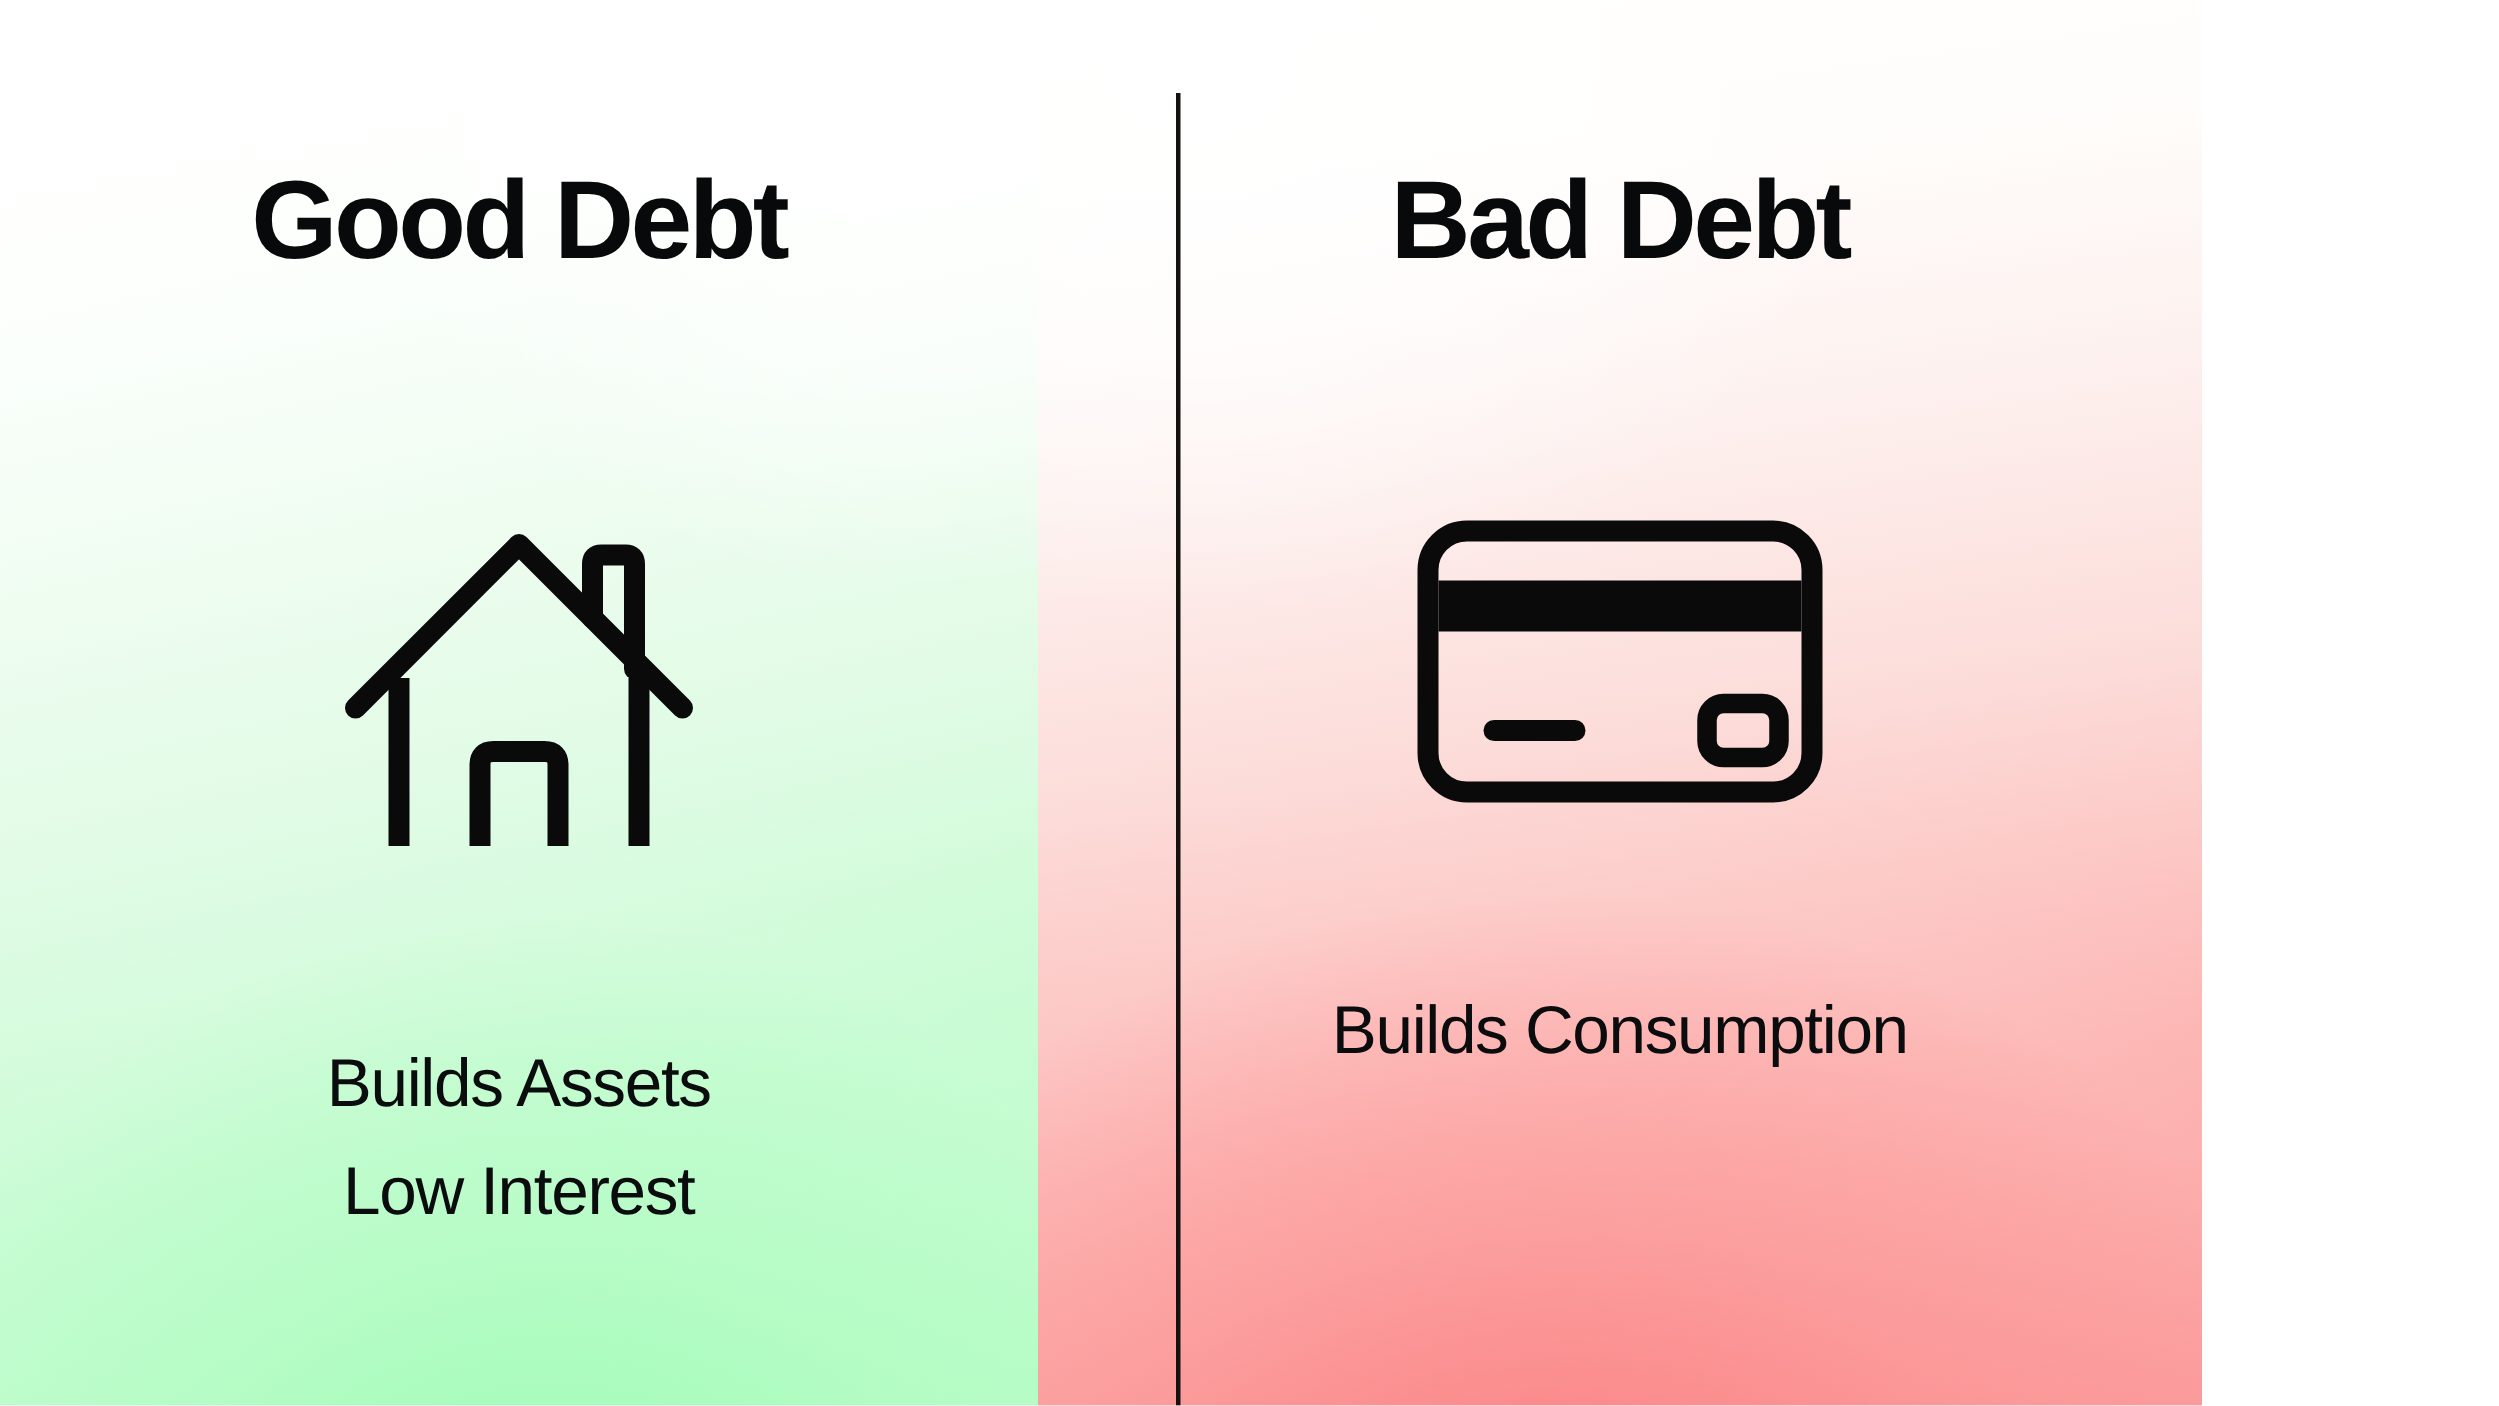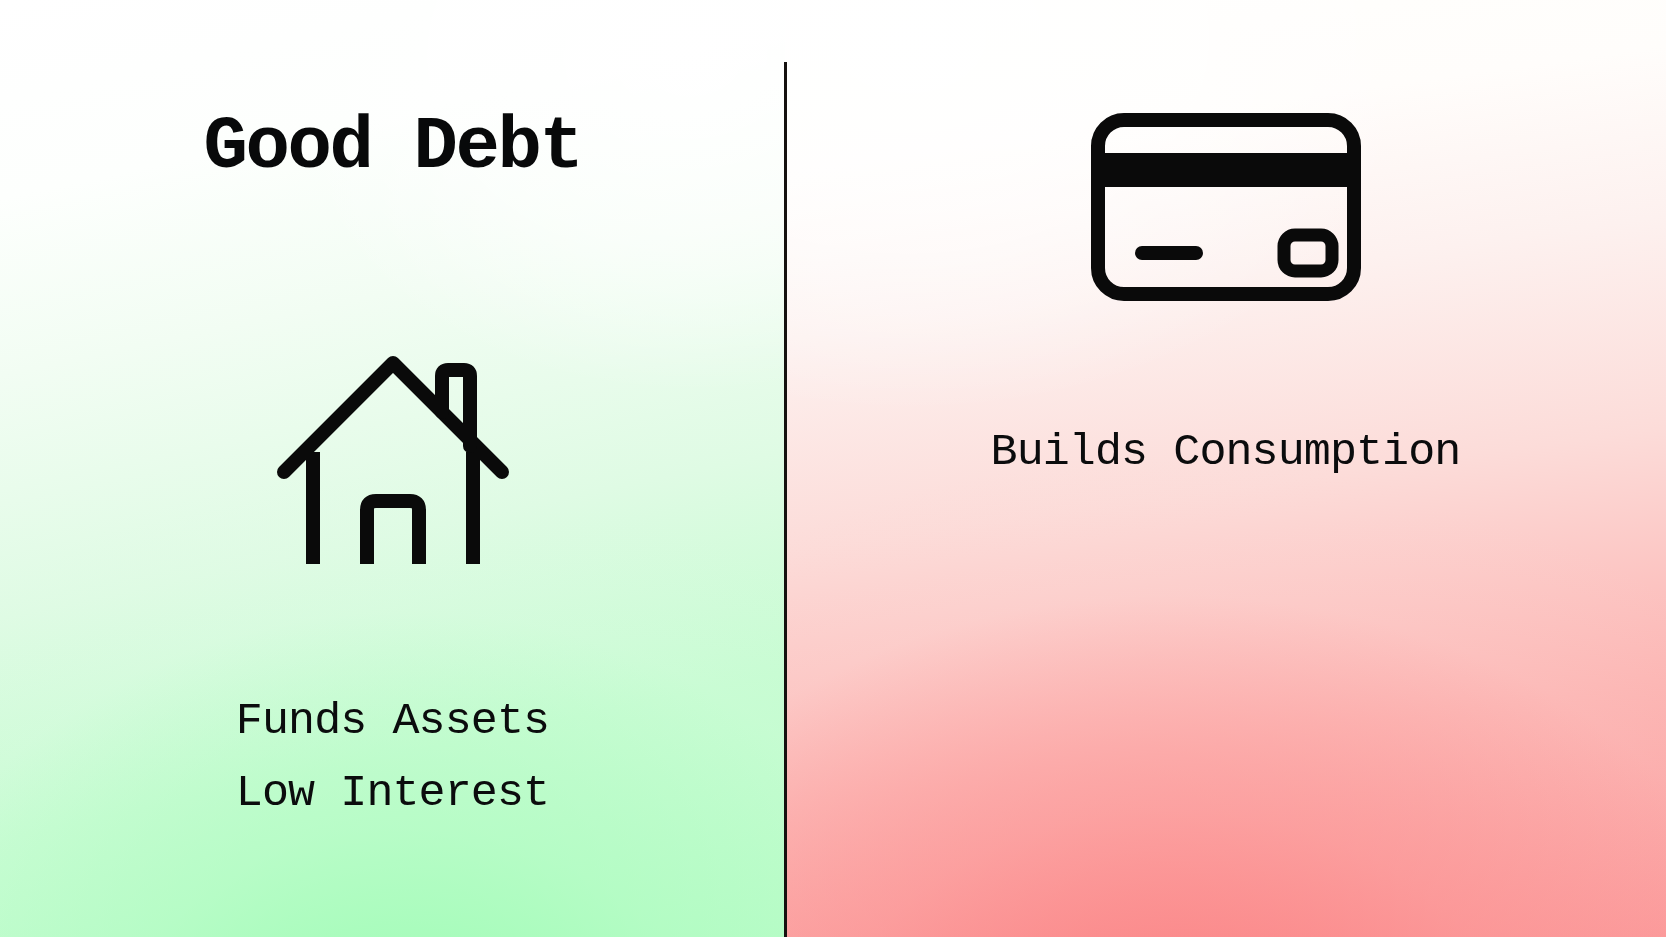--- a/index.html
+++ b/index.html
@@ -7,24 +7,24 @@
     margin: 0;
     padding: 0;
     width: 1666px;
     height: 937px;
     overflow: hidden;
     background: #ffffff;
   }
 
   .comparison {
     position: relative;
-    width: 1666px;
+    width: 1468px;
     height: 937px;
     display: flex;
-    font-family: Liberation Mono, monospace;
+    font-family: Liberation Sans, sans-serif;
     -webkit-font-smoothing: antialiased;
   }
 
   
   .panel {
     position: relative;
     height: 937px;
     box-sizing: border-box;
     overflow: hidden;
   }
@@ -164,32 +164,33 @@
 
           <path d="M199 106 L199 218" stroke="#0a0a0a" stroke-width="14" stroke-linecap="butt"></path>
 
           <path d="M168 66 L168 30 Q168 24 174 24 L190 24 Q196 24 196 30 L196 100" stroke="#0a0a0a" stroke-width="14" stroke-linecap="round" stroke-linejoin="round"></path>
 
           <path d="M93 218 L93 164 Q93 155 102 155 L136 155 Q145 155 145 164 L145 218" stroke="#0a0a0a" stroke-width="14" stroke-linecap="butt" stroke-linejoin="round"></path>
         </svg>
       </div>
 
       <div class="captions">
-        <div class="caption-line">Funds Assets</div>
+        <div class="caption-line">Builds Assets</div>
         <div class="caption-line">Low Interest</div>
       </div>
     </div>
   </section>
 
   <section class="panel panel-right">
     <div class="wash-a"></div>
     <div class="wash-b"></div>
     <div class="wash-c"></div>
 
     <div class="panel-inner">
+      <h1 class="panel-title">Bad Debt</h1>
 
       <div class="icon-wrap">
         <svg width="272" height="190" viewBox="0 0 272 190" fill="none" aria-hidden="true">
 
           <rect x="8" y="8" width="256" height="174" rx="26" ry="26" stroke="#0a0a0a" stroke-width="14"></rect>
 
           <path d="M15 58 L257 58" stroke="#0a0a0a" stroke-width="34" stroke-linecap="butt"></path>
 
           <path d="M52 141 L106 141" stroke="#0a0a0a" stroke-width="14" stroke-linecap="round"></path>
 

